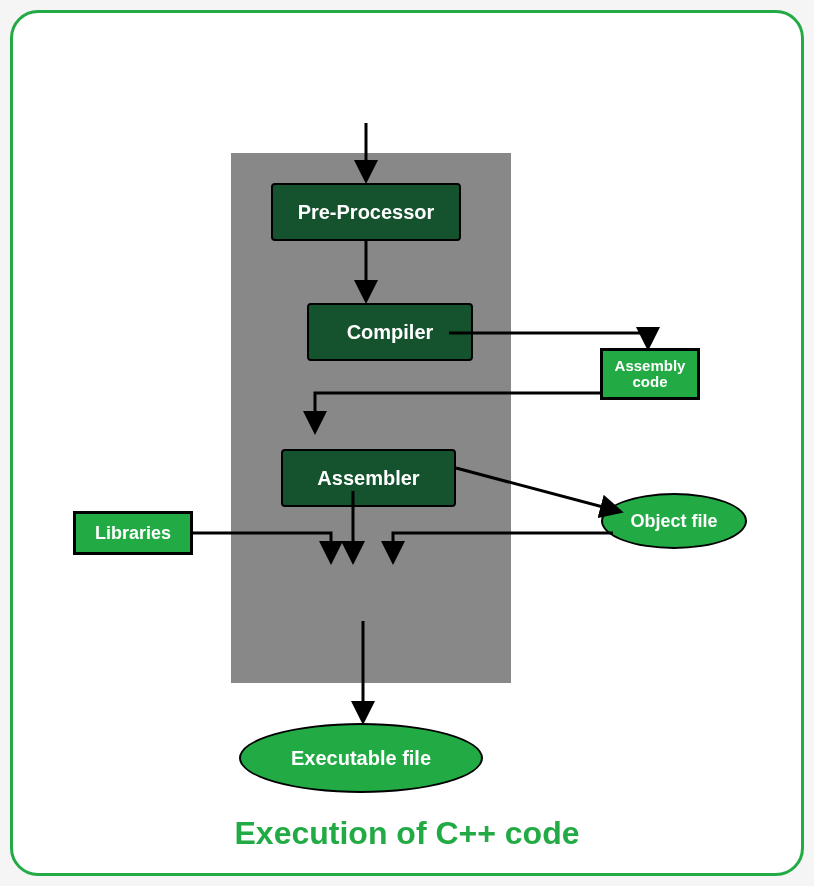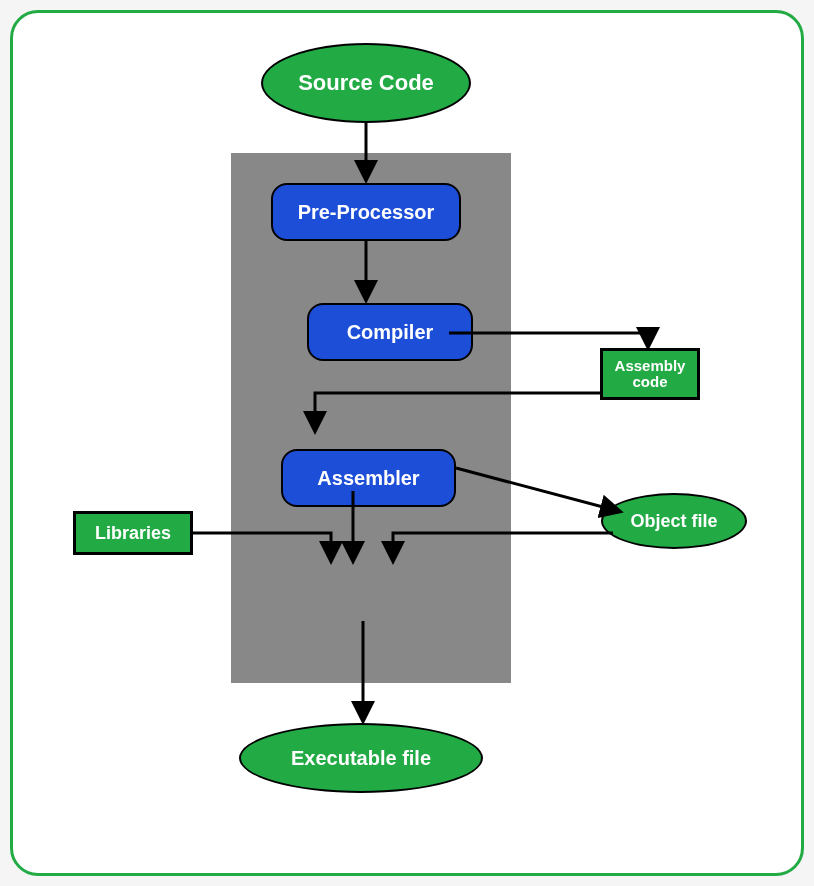--- a/index.html
+++ b/index.html
@@ -34,23 +34,23 @@
     color: #fff;
     font-weight: bold;
     text-align: center;
   }
   .ellipse {
     border-radius: 50%;
     background: #22aa44;
     border: 2px solid #000;
   }
   .roundrect {
-    background: #1d4ed8;
+    background: #14532d;
     border: 2px solid #000;
-    border-radius: 16px;
+    border-radius: 4px;
   }
   .rectout {
     background: #22aa44;
     border: 3px solid #000;
   }
   .caption {
     position: absolute;
     color: #22aa44;
     font-size: 32px;
     font-weight: bold;
@@ -65,23 +65,20 @@
     pointer-events: none;
   }
 </style>
 </head>
 <body>
 
 <div class="frame">
 
   <div class="graybox"></div>
 
-  <div class="node ellipse" style="left:248px; top:30px; width:210px; height:80px; font-size:22px;">
-    <span>Source Code</span>
-  </div>
 
   <div class="node roundrect" style="left:258px; top:170px; width:190px; height:58px; font-size:20px;">
     <span>Pre-Processor</span>
   </div>
 
   <div class="node roundrect" style="left:270px; top:290px; width:166px; height:58px; font-size:20px;margin-left:24px;">
     <span>Compiler</span>
   </div>
 
   <div class="node roundrect" style="left:268px; top:420px; width:175px; height:58px; font-size:20px;margin-top:16px;">
@@ -125,14 +122,17 @@
 
     <polyline points="600,520 380,520 380,546" fill="none" stroke="#000" stroke-width="3" marker-end="url(#arrowhead)"></polyline>
 
     <line x1="340" y1="478" x2="340" y2="546" stroke="#000" stroke-width="3" marker-end="url(#arrowhead)"></line>
 
     <polyline points="180,520 318,520 318,546" fill="none" stroke="#000" stroke-width="3" marker-end="url(#arrowhead)"></polyline>
 
     <line x1="350" y1="608" x2="350" y2="706" stroke="#000" stroke-width="3" marker-end="url(#arrowhead)"></line>
   </svg>
 
+  <div class="caption" style="top:802px;">
+    <span>Execution of C++ code</span>
+  </div>
 
 </div>
 
 </body></html>

